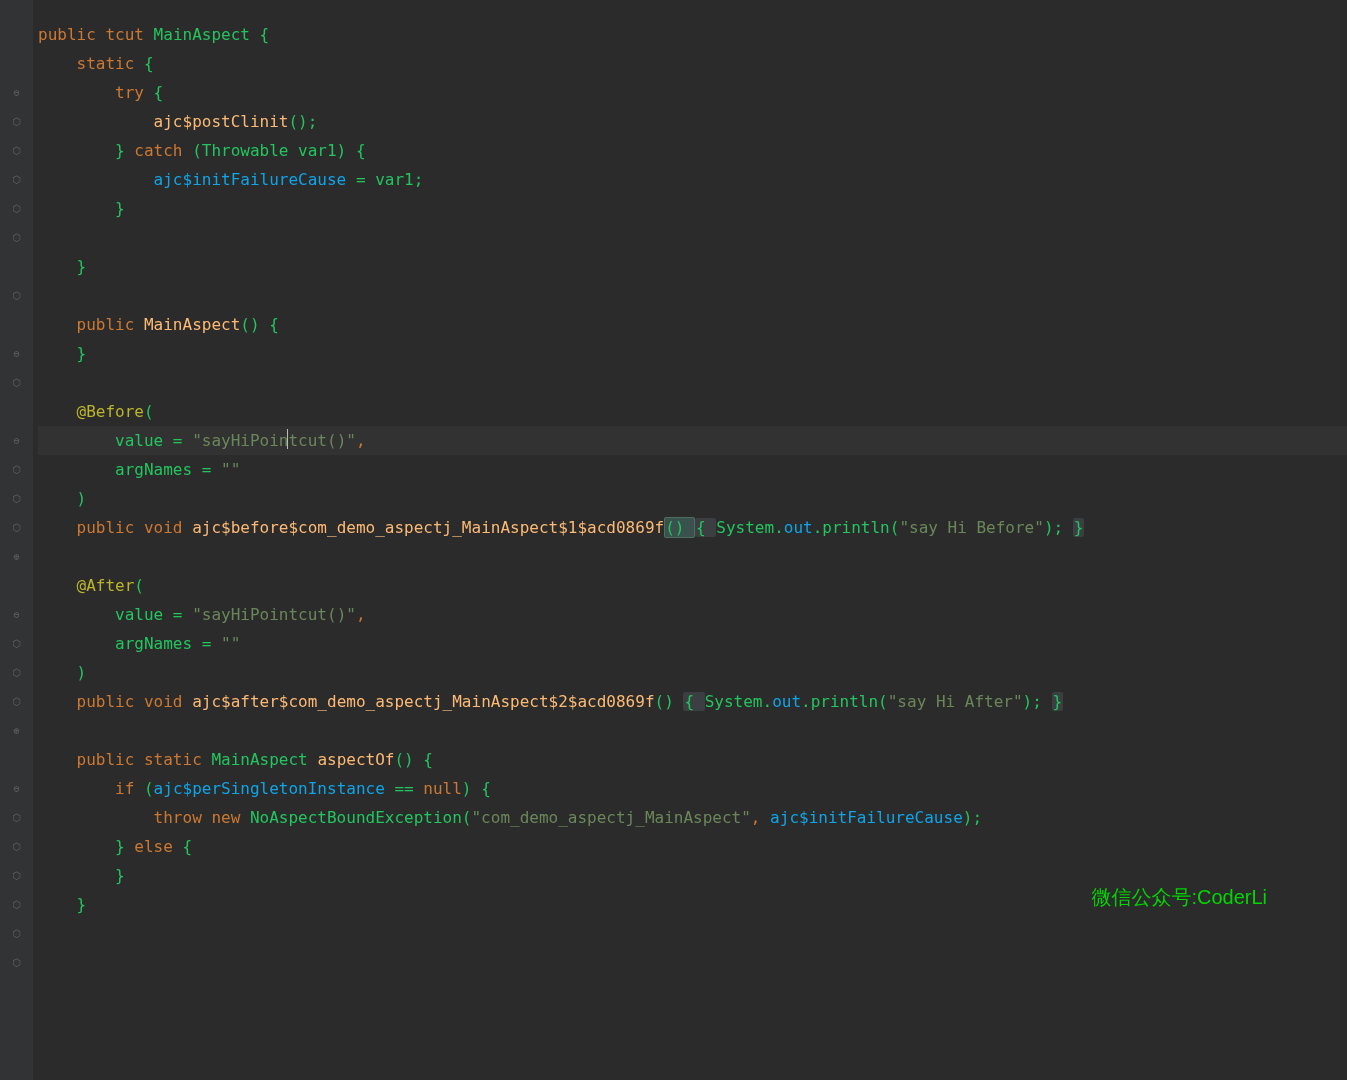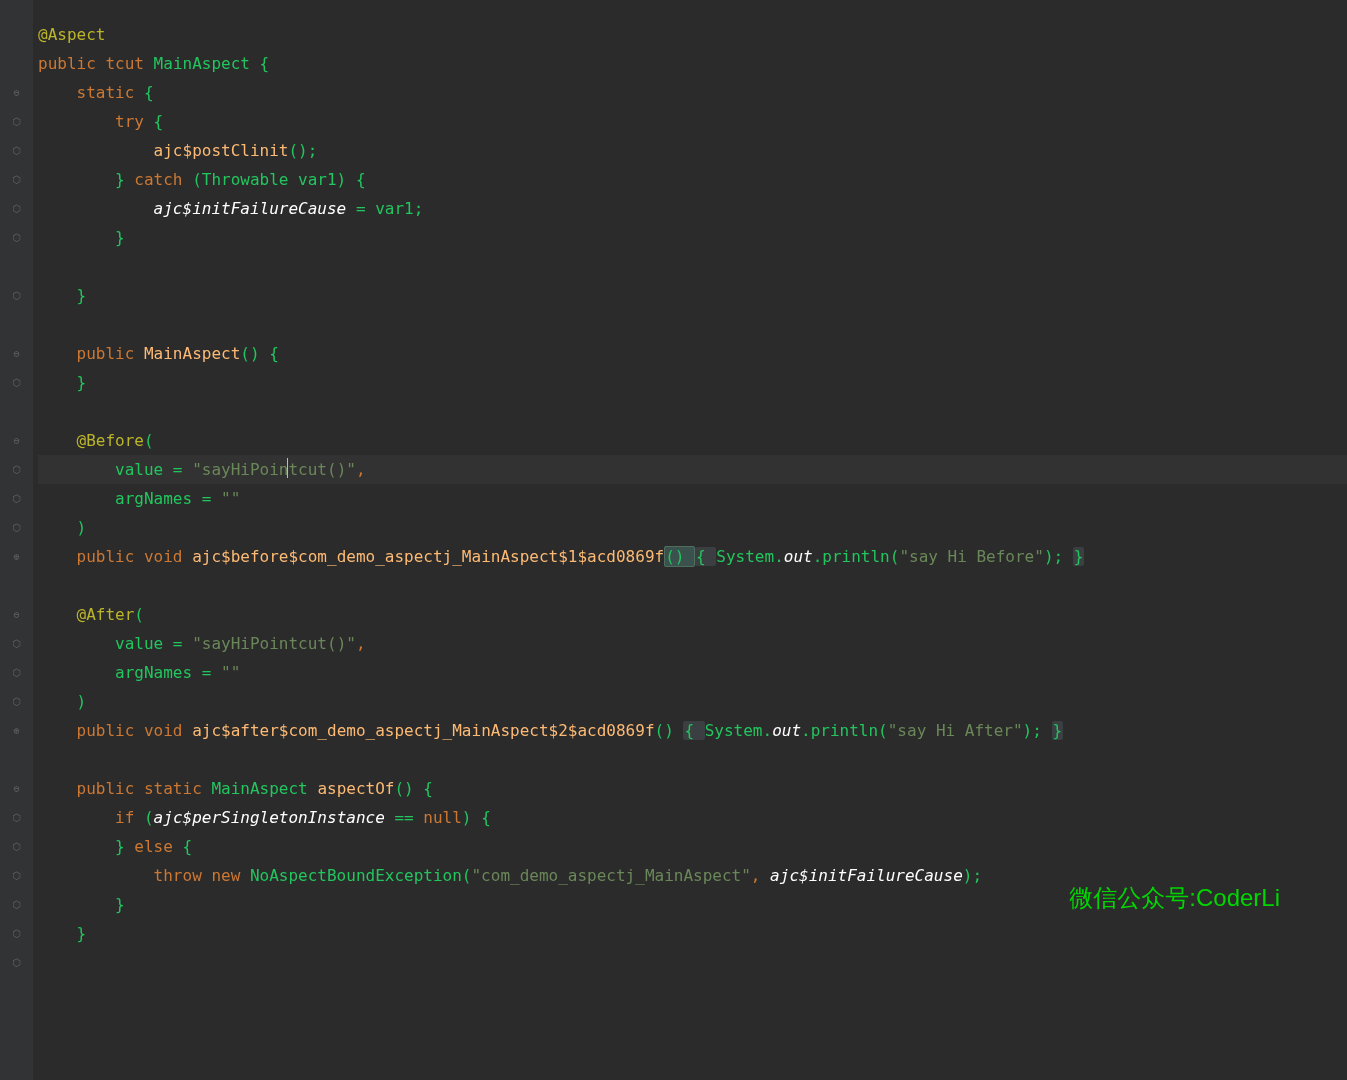--- a/index.html
+++ b/index.html
@@ -59,39 +59,39 @@
       height: 20px;
       background: #bbbbbb;
       margin-bottom: -3px;
       margin-left: -1px;
     }
     
     .tk-keyword { color: #cc7832; }
     .tk-annotation { color: #bbb529; }
     .tk-string { color: #6a8759; }
     .tk-method { color: #fdba74; }
-    .tk-field { color: #ffffff; font-style: italic; }
+    .tk-field { color: #0ea5e9; }
     .tk-default { color: #22c55e; }
     .match-brace {
       background: #3b514d;
       border: 1px solid #4e6e5d;
       border-radius: 2px;
     }
     .inline-box {
       background: #3c3f41;
       border-radius: 2px;
       padding: 0 1px;
     }
     .watermark {
       position: absolute;
-      right: 67px;
+      right: 80px;
       bottom: 168px;
       color: #00d700;
       font-family: "PingFang SC", "Microsoft YaHei", sans-serif;
-      font-size: 24px;
+      font-size: 20px;
       pointer-events: none;
     }
   </style>
 </head>
 <body>
 
 <div class="editor">
   <div class="gutter">
     <div class="gutter-icons">
       <div class="gutter-icon"></div>
@@ -124,21 +124,20 @@
       <div class="gutter-icon">⬡</div>
       <div class="gutter-icon">⬡</div>
       <div class="gutter-icon">⬡</div>
       <div class="gutter-icon">⬡</div>
       <div class="gutter-icon">⬡</div>
       <div class="gutter-icon">⬡</div>
     </div>
   </div>
 
   <div class="code-area">
-    <div class="line"><span class="tk-annotation">@Aspect</span></div>
     <div class="line"><span class="tk-keyword">public </span><span class="tk-keyword">tcut </span><span class="tk-default">MainAspect {</span></div>
     <div class="line"><span class="tk-keyword">    static </span><span class="tk-default">{</span></div>
     <div class="line"><span class="tk-keyword">        try </span><span class="tk-default">{</span></div>
     <div class="line"><span class="tk-default">            </span><span class="tk-method">ajc$postClinit</span><span class="tk-default">();</span></div>
     <div class="line"><span class="tk-default">        } </span><span class="tk-keyword">catch </span><span class="tk-default">(Throwable var1) {</span></div>
     <div class="line"><span class="tk-default">            </span><span class="tk-field">ajc$initFailureCause</span><span class="tk-default"> = var1;</span></div>
     <div class="line"><span class="tk-default">        }</span></div>
     <div class="line"></div>
     <div class="line"><span class="tk-default">    }</span></div>
     <div class="line"></div>
@@ -152,20 +151,20 @@
     <div class="line"><span class="tk-keyword">    public </span><span class="tk-keyword">void </span><span class="tk-method">ajc$before$com_demo_aspectj_MainAspect$1$acd0869f</span><span class="tk-default match-brace">() </span><span class="tk-default inline-box">{ </span><span class="tk-default">System.</span><span class="tk-field">out</span><span class="tk-default">.println(</span><span class="tk-string">"say Hi Before"</span><span class="tk-default">); </span><span class="tk-default inline-box">}</span></div>
     <div class="line"></div>
     <div class="line"><span class="tk-annotation">    @After</span><span class="tk-default">(</span></div>
     <div class="line"><span class="tk-default">        </span><span class="tk-default">value</span><span class="tk-default"> = </span><span class="tk-string">"sayHiPointcut()"</span><span class="tk-keyword">,</span></div>
     <div class="line"><span class="tk-default">        </span><span class="tk-default">argNames</span><span class="tk-default"> = </span><span class="tk-string">""</span></div>
     <div class="line"><span class="tk-default">    )</span></div>
     <div class="line"><span class="tk-keyword">    public </span><span class="tk-keyword">void </span><span class="tk-method">ajc$after$com_demo_aspectj_MainAspect$2$acd0869f</span><span class="tk-default">() </span><span class="tk-default inline-box">{ </span><span class="tk-default">System.</span><span class="tk-field">out</span><span class="tk-default">.println(</span><span class="tk-string">"say Hi After"</span><span class="tk-default">); </span><span class="tk-default inline-box">}</span></div>
     <div class="line"></div>
     <div class="line"><span class="tk-keyword">    public </span><span class="tk-keyword">static </span><span class="tk-default">MainAspect </span><span class="tk-method">aspectOf</span><span class="tk-default">() {</span></div>
     <div class="line"><span class="tk-keyword">        if </span><span class="tk-default">(</span><span class="tk-field">ajc$perSingletonInstance</span><span class="tk-default"> == </span><span class="tk-keyword">null</span><span class="tk-default">) {</span></div>
+    <div class="line"><span class="tk-keyword">            throw </span><span class="tk-keyword">new </span><span class="tk-default">NoAspectBoundException(</span><span class="tk-string">"com_demo_aspectj_MainAspect"</span><span class="tk-keyword">, </span><span class="tk-field">ajc$initFailureCause</span><span class="tk-default">);</span></div>
     <div class="line"><span class="tk-default">        } </span><span class="tk-keyword">else </span><span class="tk-default">{</span></div>
-    <div class="line"><span class="tk-keyword">            throw </span><span class="tk-keyword">new </span><span class="tk-default">NoAspectBoundException(</span><span class="tk-string">"com_demo_aspectj_MainAspect"</span><span class="tk-keyword">, </span><span class="tk-field">ajc$initFailureCause</span><span class="tk-default">);</span></div>
     <div class="line"><span class="tk-default">        }</span></div>
     <div class="line"><span class="tk-default">    }</span></div>
 
     <div class="watermark">微信公众号:CoderLi</div>
   </div>
 </div>
 
 </body></html>

